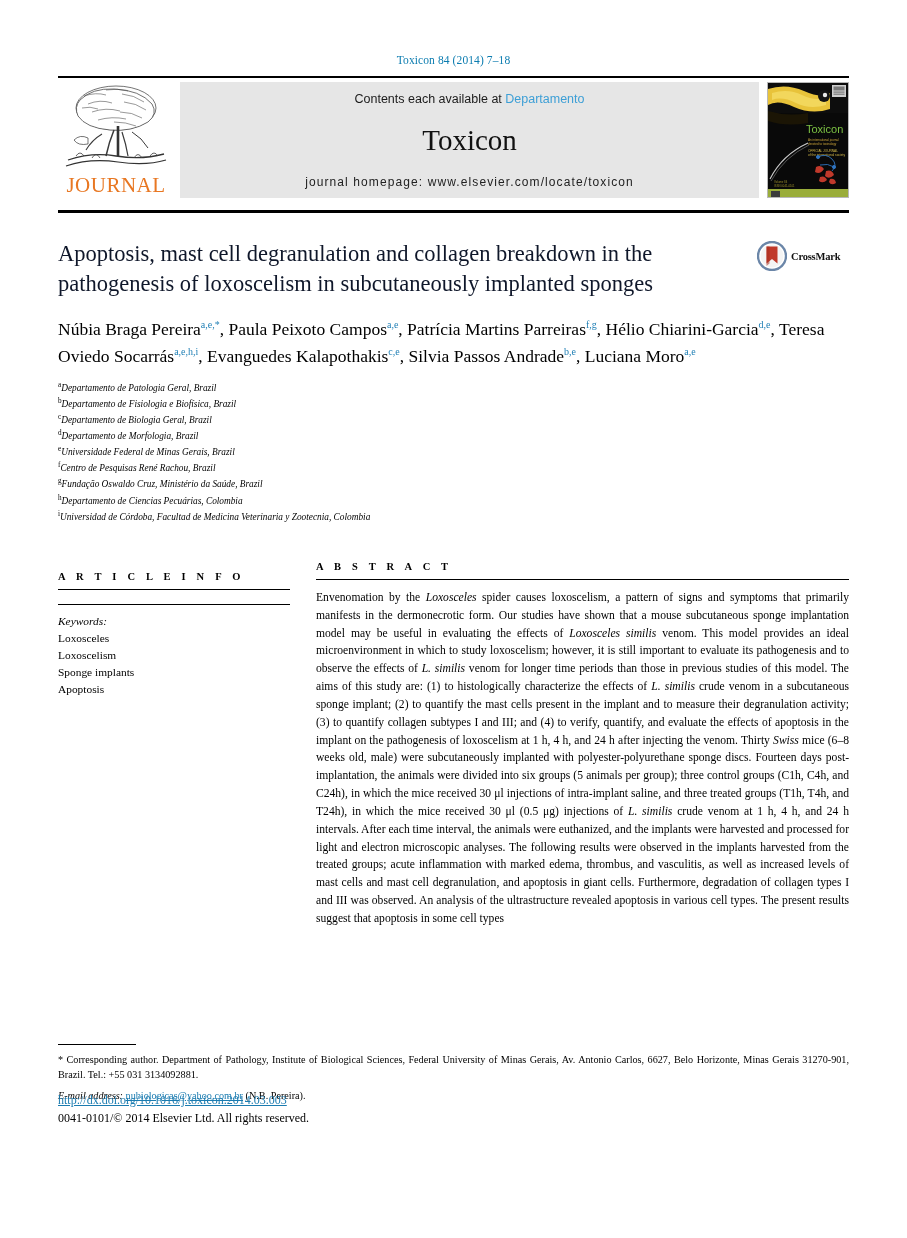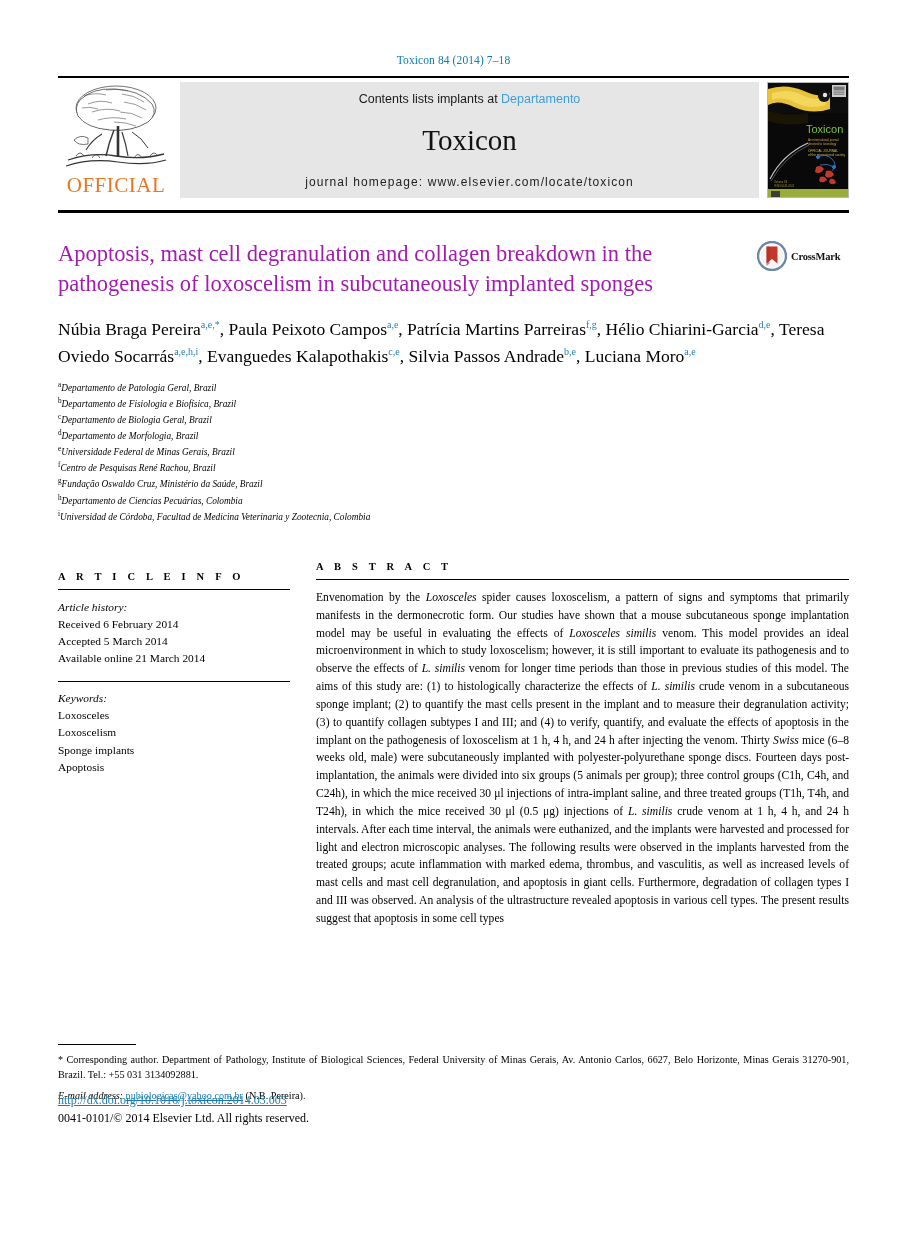--- a/index.html
+++ b/index.html
@@ -94,21 +94,21 @@
   .title-block {
     margin:26px 58px 0 58px;
     position:relative;
     display:flex;
   }
   .title-text {
     font-size:22.5px;
     line-height:1.32;
     font-weight:400;
     max-width:690px;
-    color:#a21caf;
+    color:#0f172a;
   }
   .crossmark {
     position:absolute;
     right:0; top:2px;
     width:92px;
     display:flex; align-items:center; gap:4px;
   }
   .cm-logo { width:30px; height:30px; position:relative; }
   .cm-text {
     font-family:"Liberation Serif", serif;
@@ -240,26 +240,26 @@
             <g stroke="#3d3d3d" stroke-width="0.8">
               <path d="M14 74 Q18 68 22 74"></path>
                 <path d="M30 76 Q34 69 38 76"></path>
               <path d="M72 76 Q76 69 80 76"></path>
                 <path d="M88 74 Q92 68 96 74"></path>
             </g>
             <path d="M26 56 Q18 52 12 58 Q16 64 26 62Z" fill="#ffffff" stroke="#3a3a3a"></path>
           </g>
         </svg>
       </div>
-      <div class="elsevier-word">OFFICIAL</div>
+      <div class="elsevier-word">JOURNAL</div>
     </div>
 
     <div class="center-band">
       <div class="contents-line">
-        <span>Contents lists implants at </span><span class="sd">Departamento</span>
+        <span>Contents each available at </span><span class="sd">Departamento</span>
       </div>
       <div class="journal-name">Toxicon</div>
       <div class="homepage-line">journal homepage: www.elsevier.com/locate/toxicon</div>
     </div>
 
     <div class="cover-thumb">
       <svg viewBox="0 0 80 118" width="80" height="118" aria-hidden="true">
         <rect x="0" y="0" width="80" height="118" fill="#090909"></rect>
         <rect x="0" y="0" width="80" height="30" fill="#0d0d0d"></rect>
         <path d="M0 6 Q18 0 36 8 Q54 16 62 10 L62 26 Q44 32 26 24 Q10 16 0 22Z" fill="#e8c33a"></path>
@@ -333,28 +333,20 @@
       <div><sup>g</sup>Fundação Oswaldo Cruz, Ministério da Saúde, Brazil</div>
       <div><sup>h</sup>Departamento de Ciencias Pecuárias, Colombia</div>
       <div><sup>i</sup>Universidad de Córdoba, Facultad de Medicina Veterinaria y Zootecnia, Colombia</div>
     </div>
 
   <div class="info-abstract">
 
     <div class="col-info">
       <div class="sechead">A R T I C L E   I N F O</div>
       <div class="sec-rule"></div>
-      <div class="history">
-        <div class="lbl">Article history:</div>
-        <div>
-            <div>Received 6 February 2014</div>
-            <div>Accepted 5 March 2014</div>
-            <div>Available online 21 March 2014</div>
-          </div>
-      </div>
       <div class="kw-rule"></div>
       <div class="keywords">
         <div class="lbl">Keywords:</div>
         <div>
             <div>Loxosceles</div>
             <div>Loxoscelism</div>
             <div>Sponge implants</div>
             <div>Apoptosis</div>
           </div>
       </div>

